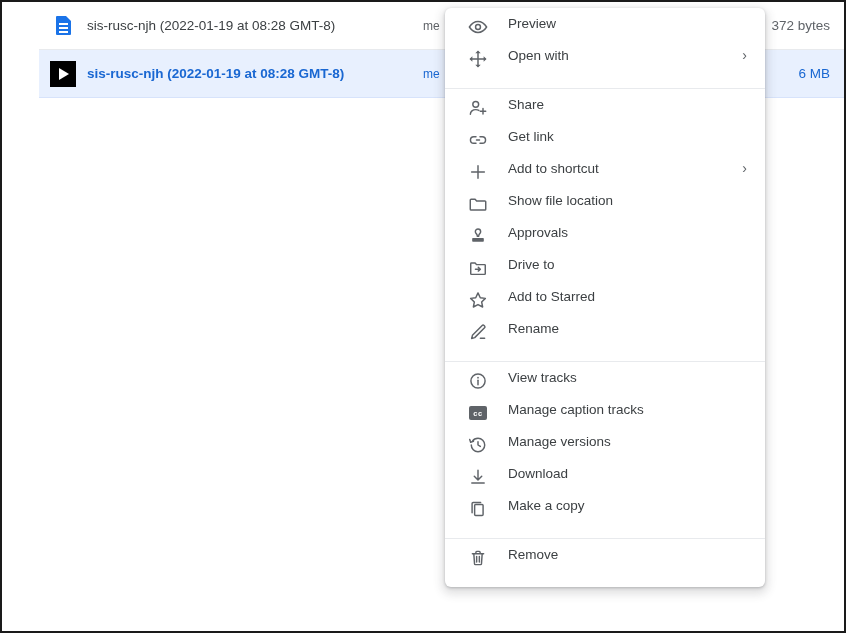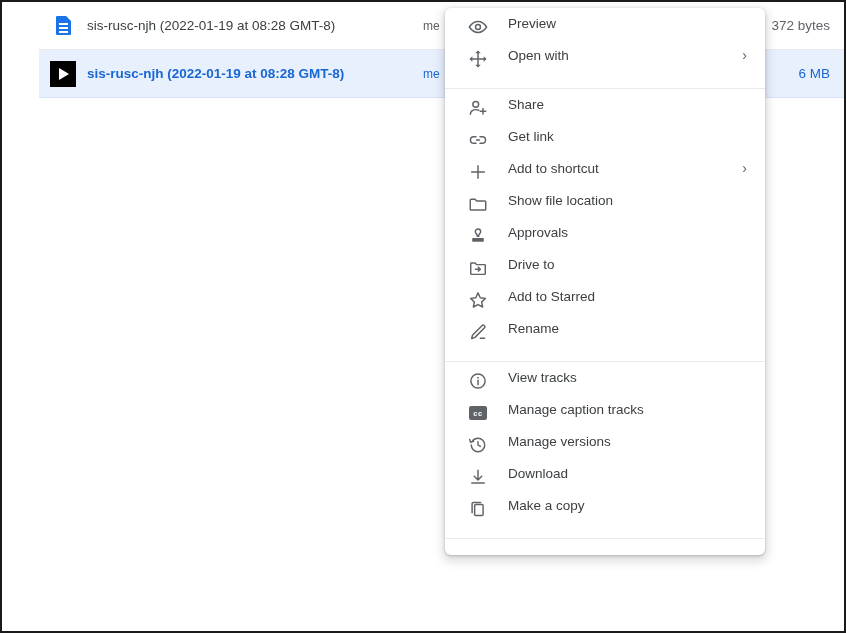--- a/index.html
+++ b/index.html
@@ -374,15 +374,27 @@
           <span class="mi-icon">
             <svg viewBox="0 0 22 22" width="20" height="20">
               <rect x="7.3" y="6.1" width="9.3" height="12.1" rx="1.1" stroke="currentColor" fill="none" stroke-width="1.6" stroke-linecap="round" stroke-linejoin="round"></rect>
               <path stroke="currentColor" fill="none" stroke-width="1.6" stroke-linecap="round" stroke-linejoin="round" d="M13.9 3.8H5.6a1.1 1.1 0 00-1.1 1.1v10.3"></path>
             </svg>
           </span>
           <span class="mi-label">Make a copy</span>
         </div>
       </div>
       <div class="menu-divider"></div>
+      <div class="menu-section">
+        <div class="menu-item">
+          <span class="mi-icon">
+            <svg viewBox="0 0 22 22" width="20" height="20">
+              <path stroke="currentColor" fill="none" stroke-width="1.6" stroke-linecap="round" stroke-linejoin="round" d="M4.8 6.3h12.4M8.7 6.3V4.6a.9.9 0 01.9-.9h2.8a.9.9 0 01.9.9v1.7"></path>
+              <path stroke="currentColor" fill="none" stroke-width="1.6" stroke-linecap="round" stroke-linejoin="round" d="M6.4 6.3l.8 11.2a.9.9 0 00.9.8h5.8a.9.9 0 00.9-.8l.8-11.2"></path>
+              <path stroke="currentColor" fill="none" stroke-width="1.6" stroke-linecap="round" stroke-linejoin="round" d="M9.5 9.3v6M12.5 9.3v6"></path>
+            </svg>
+          </span>
+          <span class="mi-label">Remove</span>
+        </div>
+      </div>
     </div>
 
 </div>
 
 </body></html>

